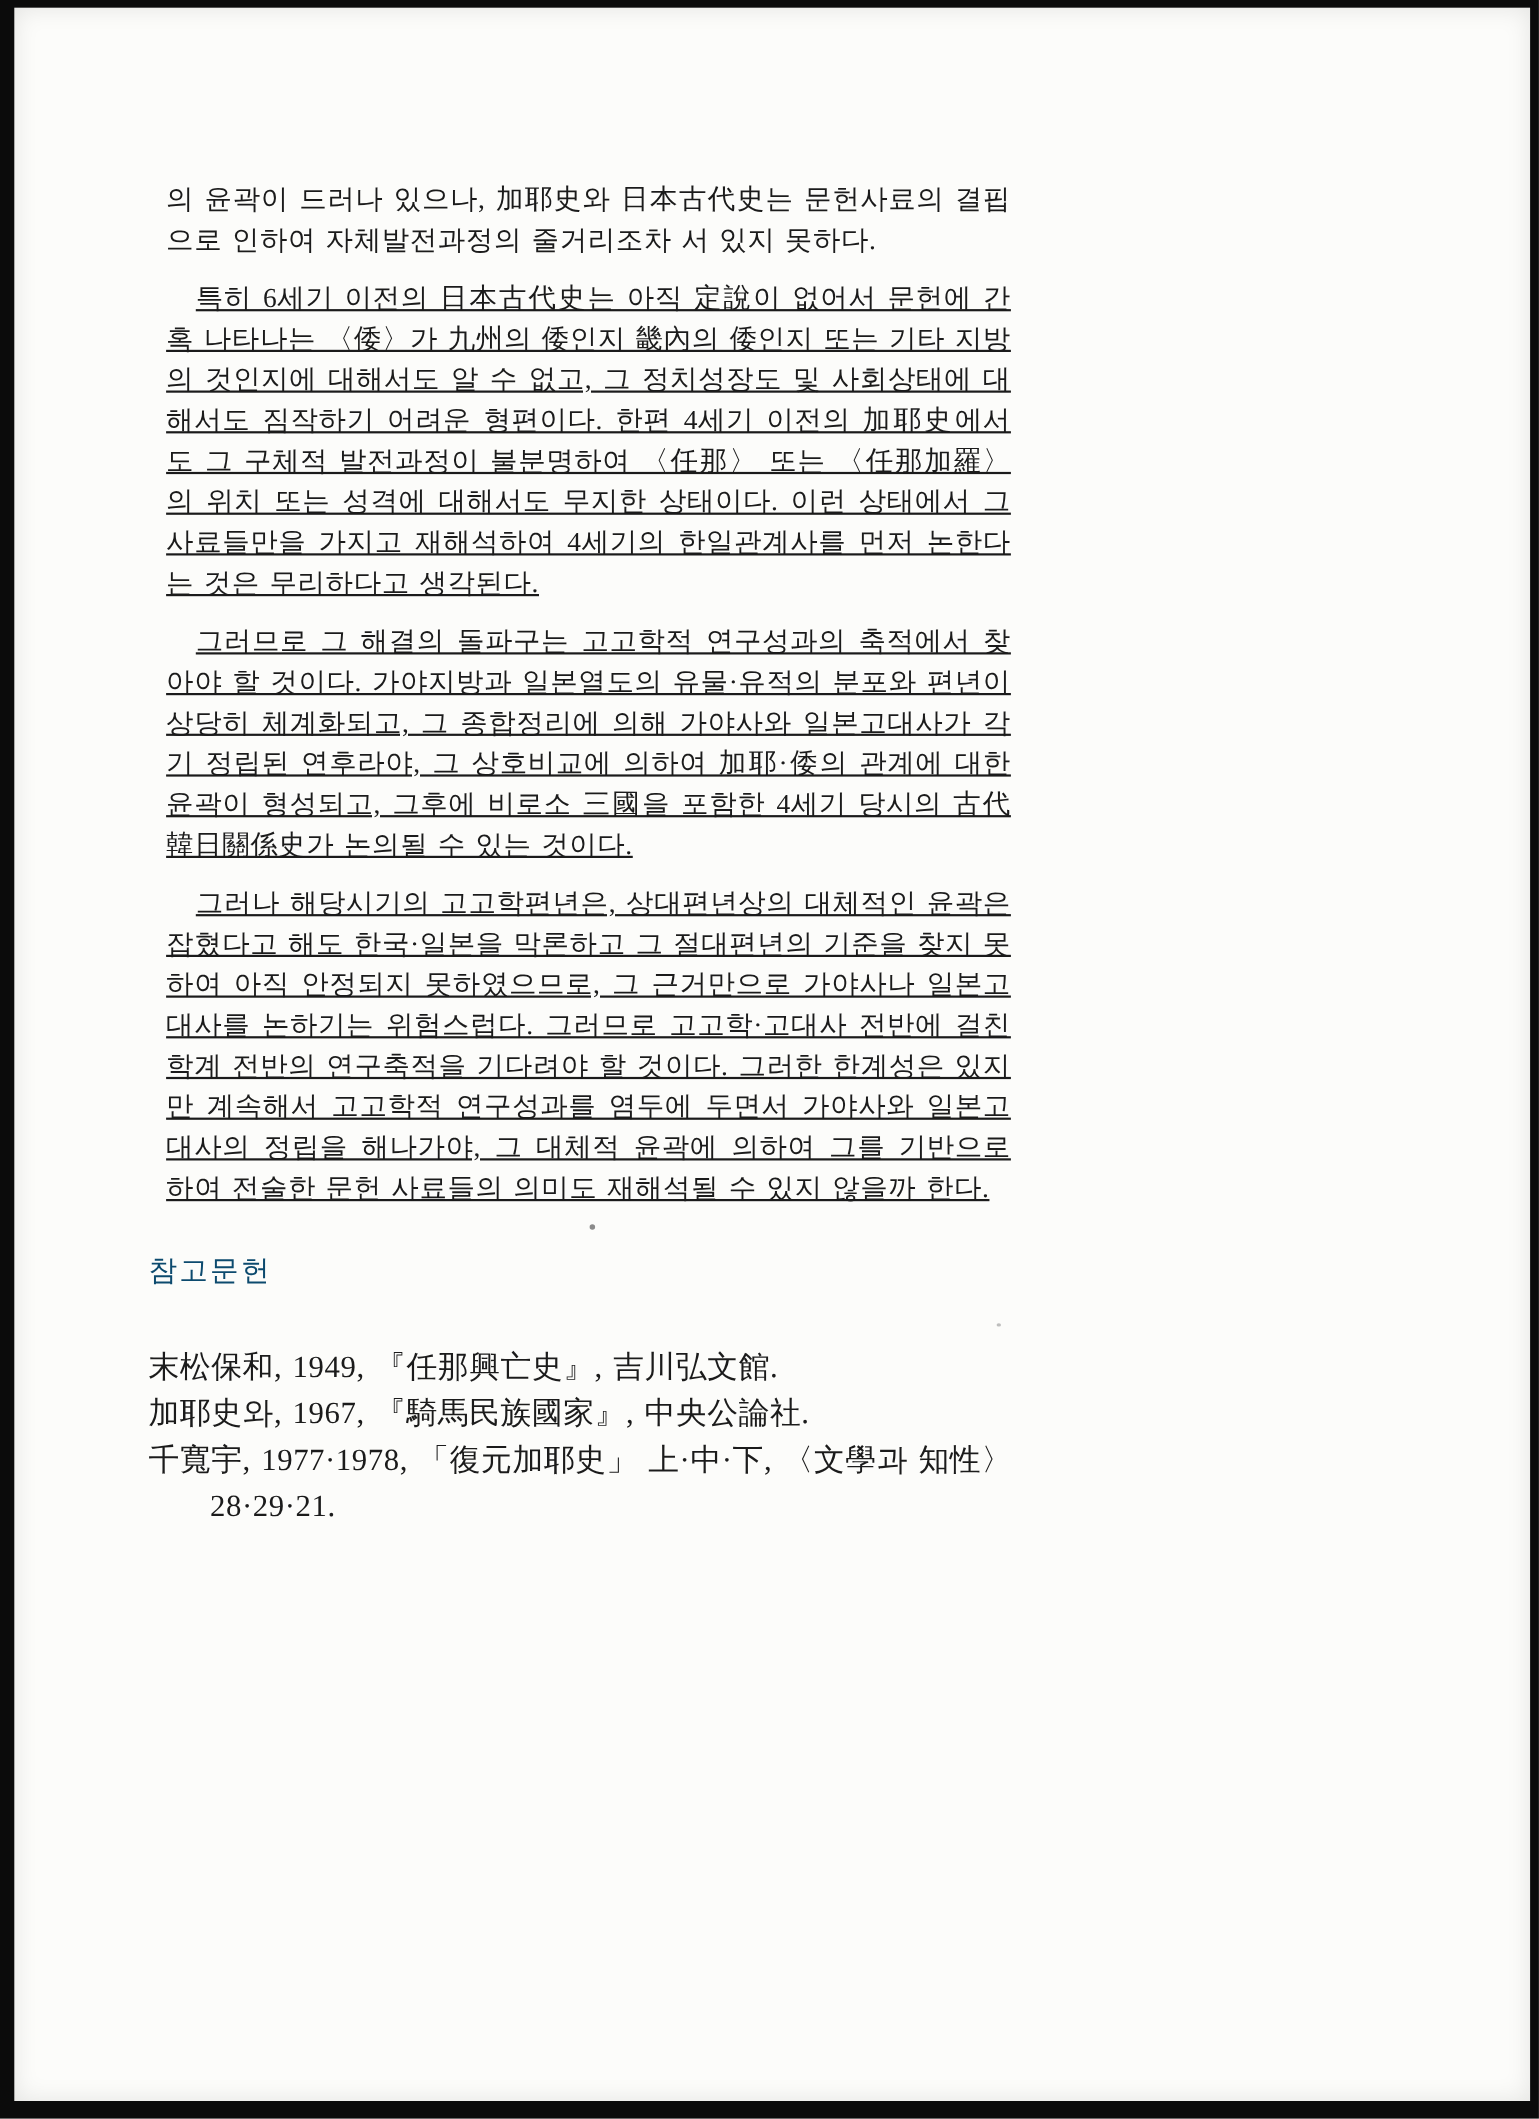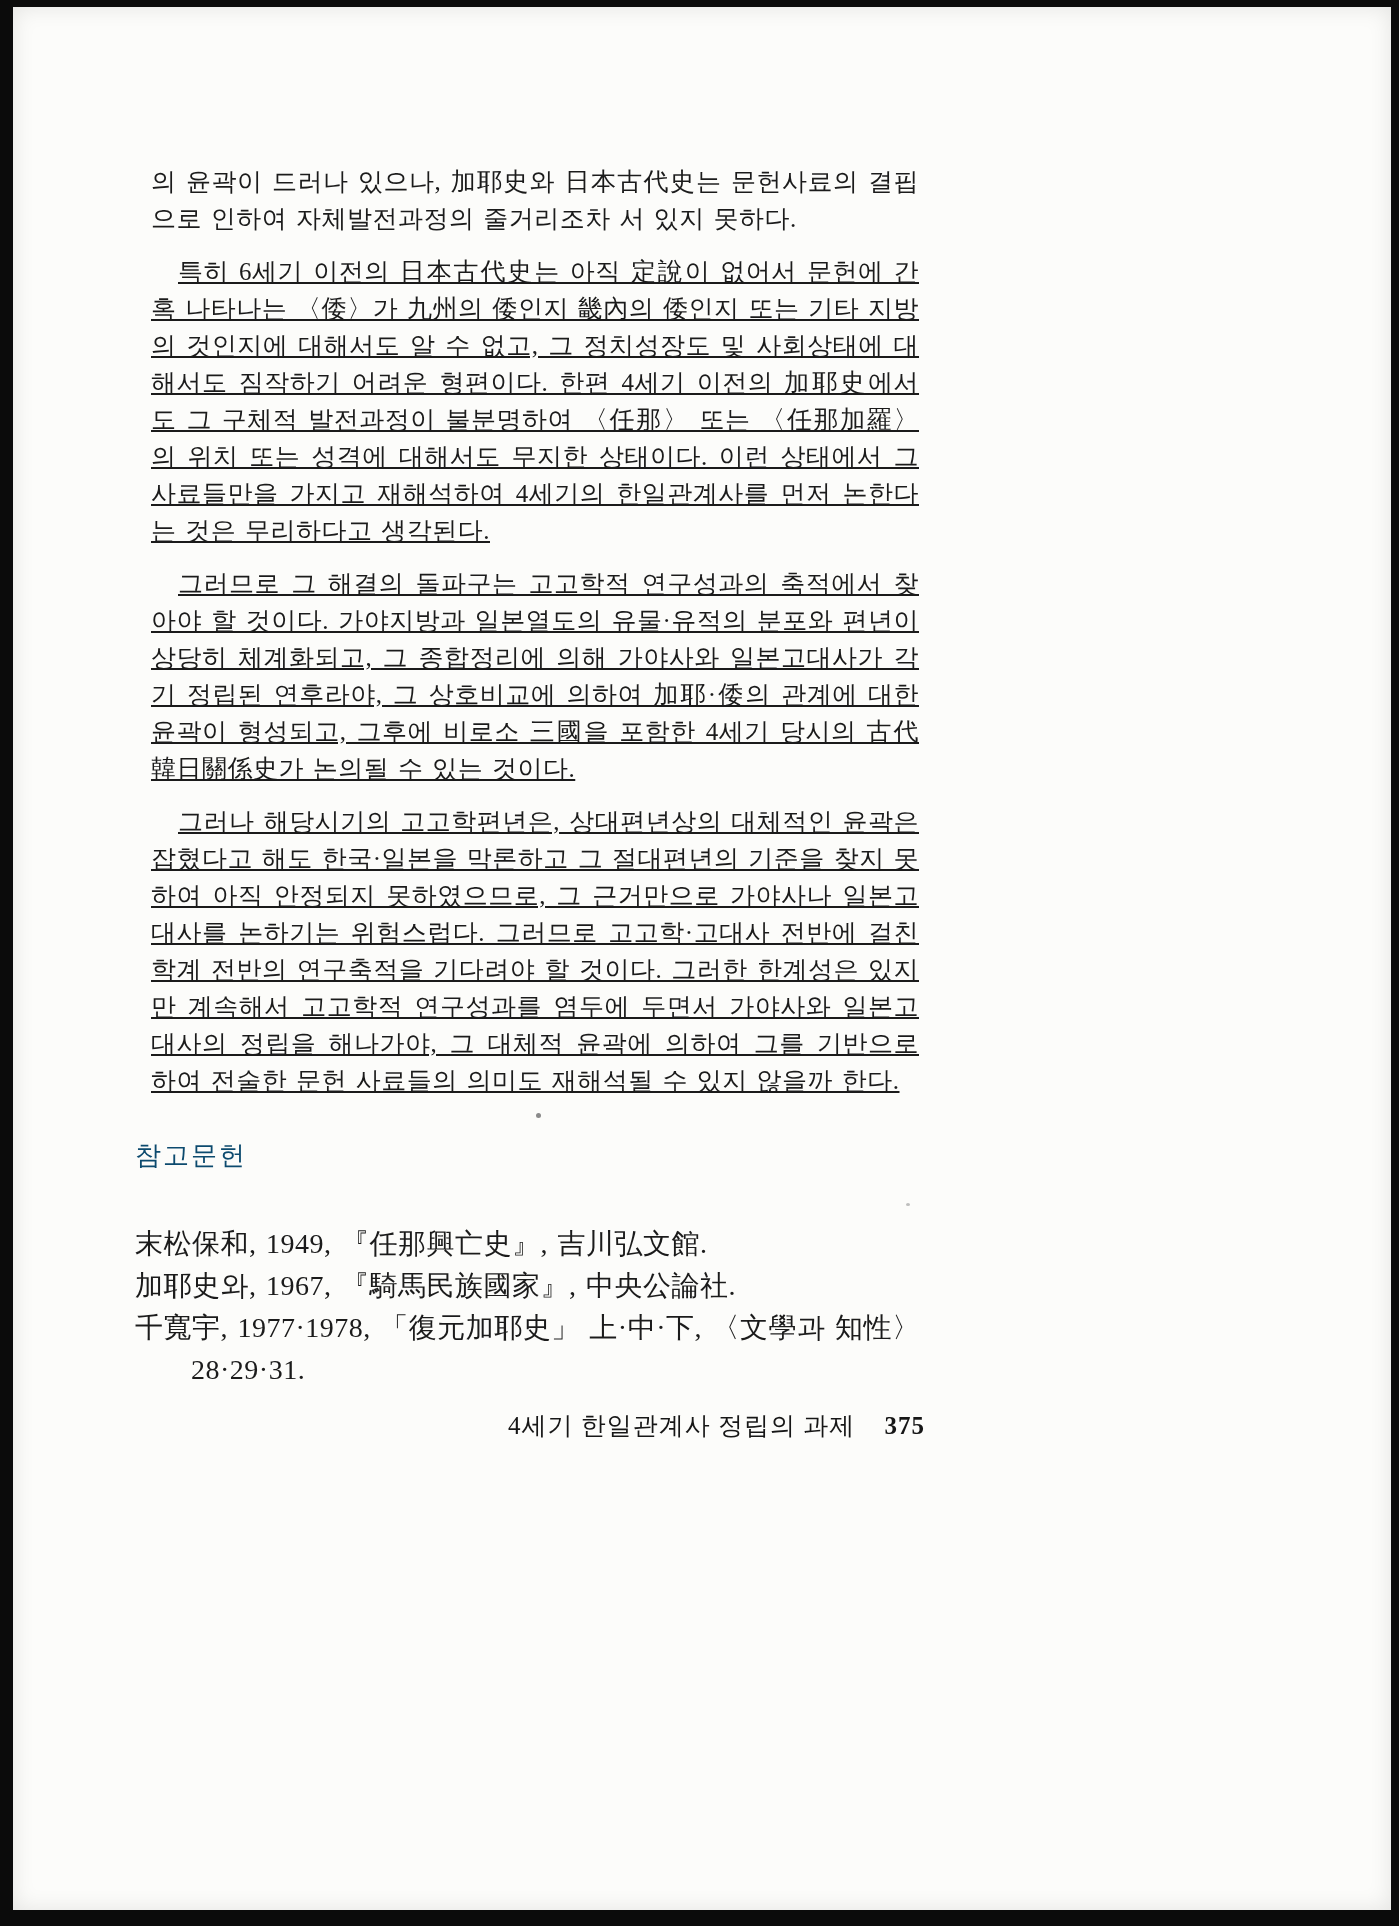--- a/index.html
+++ b/index.html
@@ -100,25 +100,21 @@
       <p class="para indent">특히 6세기 이전의 日本古代史는 아직 定說이 없어서 문헌에 간혹 나타나는 〈倭〉가 九州의 倭인지 畿內의 倭인지 또는 기타 지방의 것인지에 대해서도 알 수 없고, 그 정치성장도 및 사회상태에 대해서도 짐작하기 어려운 형편이다. 한편 4세기 이전의 加耶史에서도 그 구체적 발전과정이 불분명하여 〈任那〉 또는 〈任那加羅〉의 위치 또는 성격에 대해서도 무지한 상태이다. 이런 상태에서 그 사료들만을 가지고 재해석하여 4세기의 한일관계사를 먼저 논한다는 것은 무리하다고 생각된다.</p>
       <p class="para indent">그러므로 그 해결의 돌파구는 고고학적 연구성과의 축적에서 찾아야 할 것이다. 가야지방과 일본열도의 유물·유적의 분포와 편년이 상당히 체계화되고, 그 종합정리에 의해 가야사와 일본고대사가 각기 정립된 연후라야, 그 상호비교에 의하여 加耶·倭의 관계에 대한 윤곽이 형성되고, 그후에 비로소 三國을 포함한 4세기 당시의 古代韓日關係史가 논의될 수 있는 것이다.</p>
       <p class="para indent">그러나 해당시기의 고고학편년은, 상대편년상의 대체적인 윤곽은 잡혔다고 해도 한국·일본을 막론하고 그 절대편년의 기준을 찾지 못하여 아직 안정되지 못하였으므로, 그 근거만으로 가야사나 일본고대사를 논하기는 위험스럽다. 그러므로 고고학·고대사 전반에 걸친 학계 전반의 연구축적을 기다려야 할 것이다. 그러한 한계성은 있지만 계속해서 고고학적 연구성과를 염두에 두면서 가야사와 일본고대사의 정립을 해나가야, 그 대체적 윤곽에 의하여 그를 기반으로 하여 전술한 문헌 사료들의 의미도 재해석될 수 있지 않을까 한다.</p>
     </div>
 
     <h2 class="ref-heading">참고문헌</h2>
 
     <div class="references">
       <p class="ref">末松保和, 1949, 『任那興亡史』, 吉川弘文館.</p>
       <p class="ref">加耶史와, 1967, 『騎馬民族國家』, 中央公論社.</p>
-      <p class="ref">千寬宇, 1977·1978, 「復元加耶史」 上·中·下, 〈文學과 知性〉 28·29·31.</p>
+      <p class="ref">千寬宇, 1977·1978, 「復元加耶史」 上·中·下, 〈文學과 知性〉 28·29·21.</p>
     </div>
 
-    <div class="footer">
-      <span class="footer-title">4세기 한일관계사 정립의 과제</span>
-      <span class="footer-page">375</span>
-    </div>
 
   </div>
 
   <div class="speck speck1"></div>
   <div class="speck speck2"></div>
 </div>
 
 </body></html>

